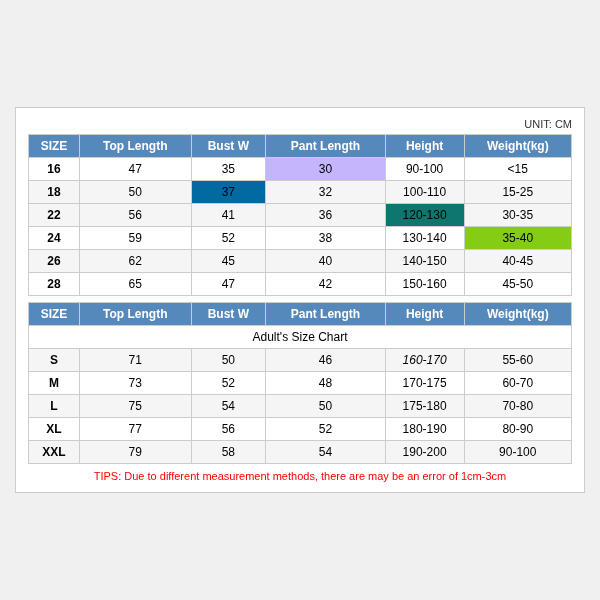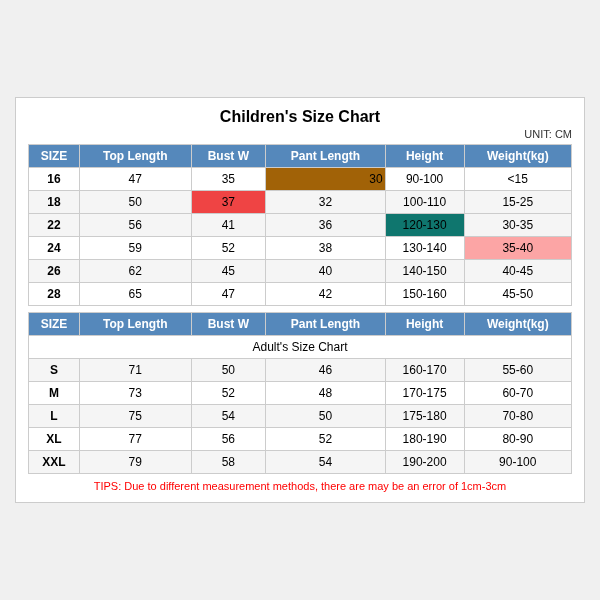--- a/index.html
+++ b/index.html
@@ -57,66 +57,65 @@
       font-size: 11px;
       color: red;
       text-align: center;
       margin-top: 6px;
     }
   </style>
 </head>
 <body>
 
 <div class="chart-container">
-  <div class="main-title">Children's Size Chart</div>
   <div class="unit-label">UNIT: CM</div>
 
   <table>
     <thead>
       <tr class="header-row">
         <th>SIZE</th>
         <th>Top Length</th>
         <th>Bust W</th>
         <th>Pant Length</th>
         <th>Height</th>
         <th>Weight(kg)</th>
       </tr>
     </thead>
     <tbody id="children-body">
     <tr>
           <td class="size-col" style="background: rgb(255, 255, 255);">16</td>
           <td style="background: rgb(255, 255, 255);">47</td>
           <td style="background: rgb(255, 255, 255); border-radius: 11px;">35</td>
-          <td style="background: #a16207; text-align: right;">30</td>
+          <td style="background: #c4b5fd;">30</td>
           <td style="background: rgb(255, 255, 255);">90-100</td>
           <td style="background: rgb(255, 255, 255);">&lt;15</td>
         </tr>
         <tr>
           <td class="size-col" style="background: rgb(245, 245, 245);">18</td>
           <td style="background: rgb(245, 245, 245);">50</td>
-          <td style="background: #ef4444;">37</td>
+          <td style="background: #0369a1;">37</td>
           <td style="background: rgb(245, 245, 245);">32</td>
           <td style="background: rgb(245, 245, 245);">100-110</td>
           <td style="background: rgb(245, 245, 245);">15-25</td>
         </tr>
         <tr>
           <td class="size-col" style="background: rgb(245, 245, 245);">22</td>
           <td style="background: rgb(245, 245, 245);">56</td>
           <td style="background: rgb(245, 245, 245);">41</td>
           <td style="background: rgb(245, 245, 245);">36</td>
           <td style="background: #0f766e;">120-130</td>
           <td style="background: rgb(245, 245, 245);">30-35</td>
         </tr>
         <tr>
           <td class="size-col" style="background: rgb(255, 255, 255);">24</td>
           <td style="background: rgb(255, 255, 255);">59</td>
           <td style="background: rgb(255, 255, 255);">52</td>
           <td style="background: rgb(255, 255, 255);">38</td>
           <td style="background: rgb(255, 255, 255);">130-140</td>
-          <td style="background: #fca5a5; margin-left: 35px;">35-40</td>
+          <td style="background: #84cc16; margin-left: 35px;">35-40</td>
         </tr>
         <tr>
           <td class="size-col" style="background: rgb(245, 245, 245);">26</td>
           <td style="background: rgb(245, 245, 245);">62</td>
           <td style="background: rgb(245, 245, 245);">45</td>
           <td style="background: rgb(245, 245, 245);">40</td>
           <td style="background: rgb(245, 245, 245);">140-150</td>
           <td style="background: rgb(245, 245, 245);">40-45</td>
         </tr>
         <tr>
@@ -145,21 +144,21 @@
         <th>Height</th>
         <th>Weight(kg)</th>
       </tr>
     </thead>
     <tbody id="adults-body">
         <tr>
           <td class="size-col" style="background: rgb(245, 245, 245);">S</td>
           <td style="background: rgb(245, 245, 245);">71</td>
           <td style="background: rgb(245, 245, 245);">50</td>
           <td style="background: rgb(245, 245, 245);">46</td>
-          <td style="background: rgb(245, 245, 245);">160-170</td>
+          <td style="background: rgb(245, 245, 245); font-style: italic;">160-170</td>
           <td style="background: rgb(245, 245, 245);">55-60</td>
         </tr>
         <tr>
           <td class="size-col" style="background: rgb(255, 255, 255);">M</td>
           <td style="background: rgb(255, 255, 255);">73</td>
           <td style="background: rgb(255, 255, 255);">52</td>
           <td style="background: rgb(255, 255, 255);">48</td>
           <td style="background: rgb(255, 255, 255);">170-175</td>
           <td style="background: rgb(255, 255, 255);">60-70</td>
         </tr>

